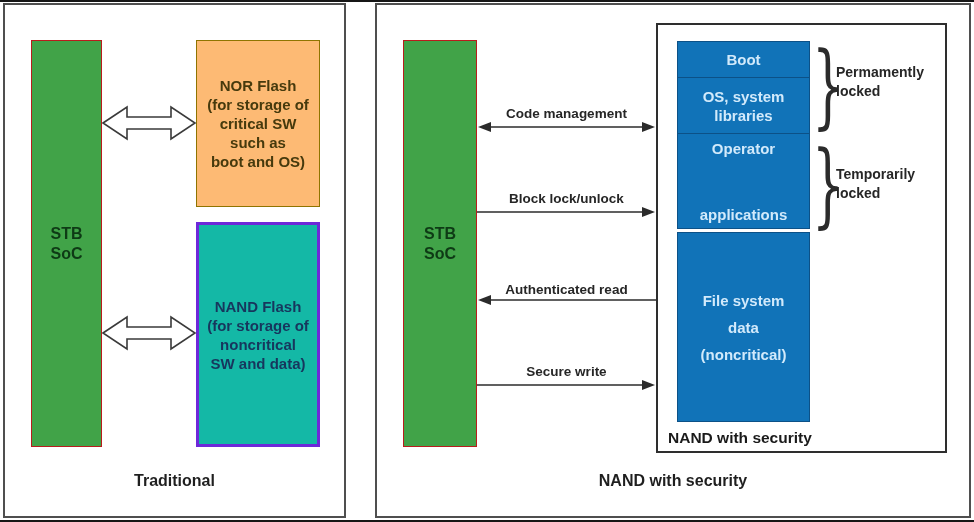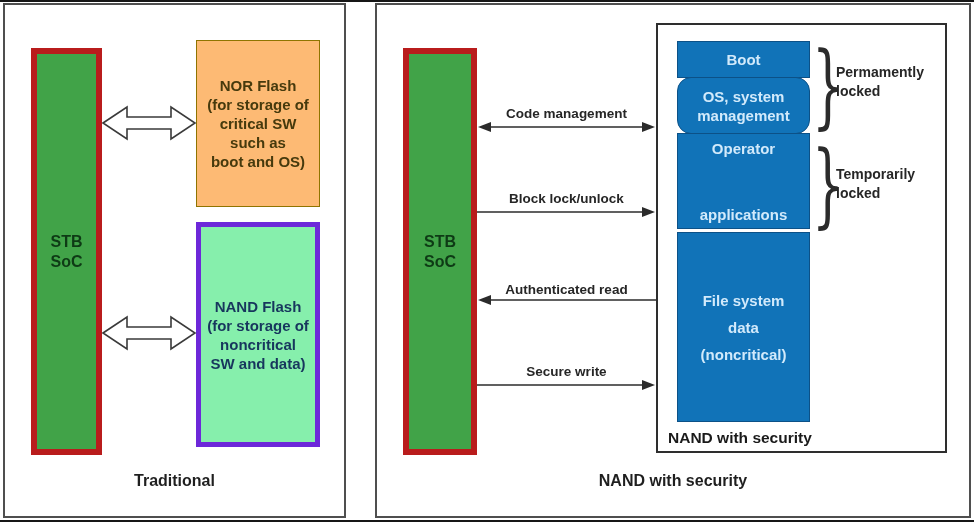--- a/index.html
+++ b/index.html
@@ -7,25 +7,25 @@
     position:relative;width:974px;height:522px;background:#ffffff;
     font-family:"Liberation Sans",sans-serif;color:#222;overflow:hidden;
   }
   .frame-line{position:absolute;left:0;width:974px;height:2px;background:#161616;}
   .panel{position:absolute;top:3px;height:515px;border:2px solid #4f4f4f;background:#fff;box-sizing:border-box;}
   .panel-left{left:3px;width:343px;}
   .panel-right{left:375px;width:596px;}
 
   .box{position:absolute;box-sizing:border-box;display:flex;flex-direction:column;
        align-items:center;justify-content:center;text-align:center;}
-  .soc{background:#41a348;border:6px solid #b91c1c;color:#0e3a15;
-       font-weight:bold;font-size:16px;line-height:20px;margin-top:8px;}
+  .soc{background:#41a348;border:1px solid #b91c1c;color:#0e3a15;
+       font-weight:bold;font-size:16px;line-height:20px;}
   .nor{background:#fdba74;border:1px solid #8f7400;color:#463a0d;
        font-weight:bold;font-size:15px;line-height:19px;}
-  .nand-lt{background:#86efac;border:5px solid #6d28d9;color:#17365d;
+  .nand-lt{background:#14b8a6;border:3px solid #6d28d9;color:#17365d;
        font-weight:bold;font-size:15px;line-height:19px;}
   .caption{position:absolute;text-align:center;font-size:16px;font-weight:bold;color:#1f1f1f;}
 
   .nand-outer{position:absolute;left:656px;top:23px;width:291px;height:430px;
        background:#fff;border:2px solid #2e2e2e;box-sizing:border-box;}
   .seg{position:absolute;left:677px;width:133px;background:#1173b8;border:1px solid #0c5187;
        box-sizing:border-box;display:flex;flex-direction:column;align-items:center;justify-content:center;
        text-align:center;color:#d2eafb;font-weight:bold;font-size:15px;line-height:19px;}
   .nand-inner-label{position:absolute;left:668px;top:429px;font-size:15.5px;font-weight:bold;color:#1a1a1a;}
 
@@ -107,23 +107,23 @@
   <div class="arrow-label" style="top:106px;">Code management</div>
   <div class="arrow-label" style="top:191px;">Block lock/unlock</div>
   <div class="arrow-label" style="top:282px;">Authenticated read</div>
   <div class="arrow-label" style="top:364px;">Secure write</div>
 
   <div class="nand-outer"></div>
 
   <div class="seg" style="top:41px;height:37px;">
     <div>Boot</div>
   </div>
-  <div class="seg" style="top:77px;height:57px;border-radius:14px;">
+  <div class="seg" style="top:77px;height:57px;">
     <div>OS, system</div>
-    <div>management</div>
+    <div>libraries</div>
   </div>
   <div class="seg" style="top:133px;height:96px;gap:47px;">
     <div>Operator</div>
     <div>applications</div>
   </div>
   <div class="seg" style="top:232px;height:190px;gap:8px;">
     <div>File system</div>
     <div>data</div>
     <div>(noncritical)</div>
   </div>

